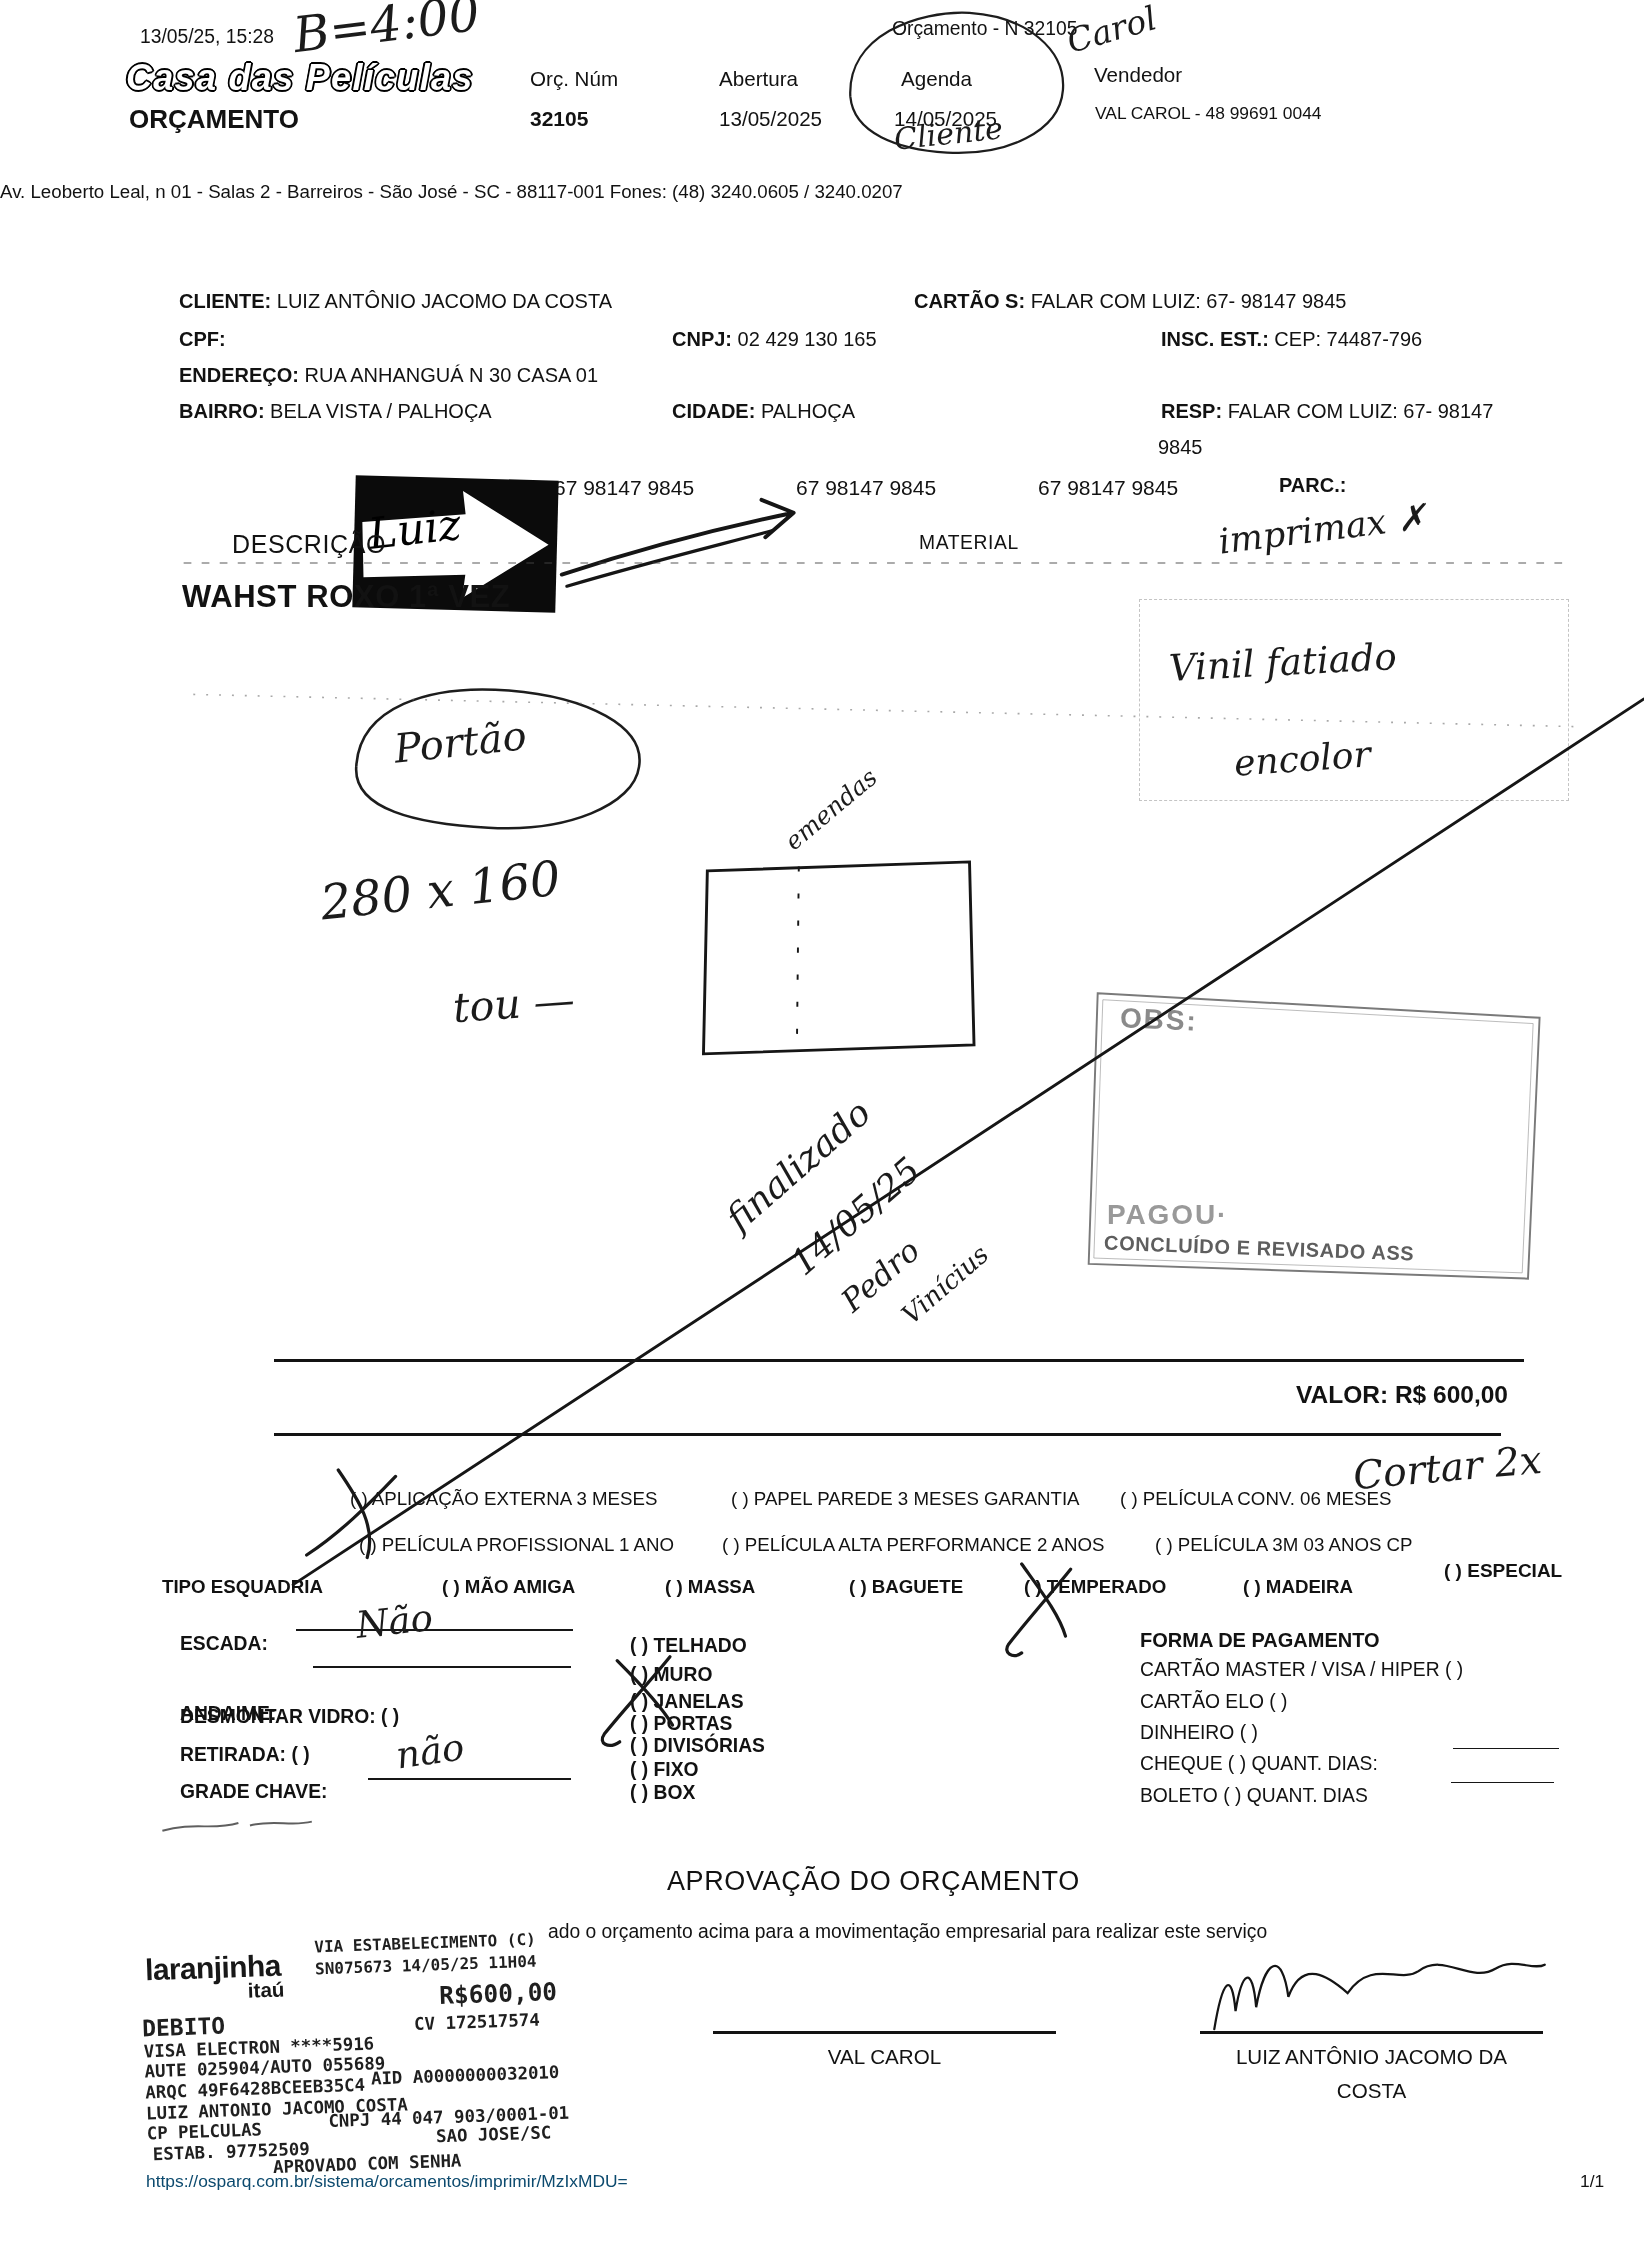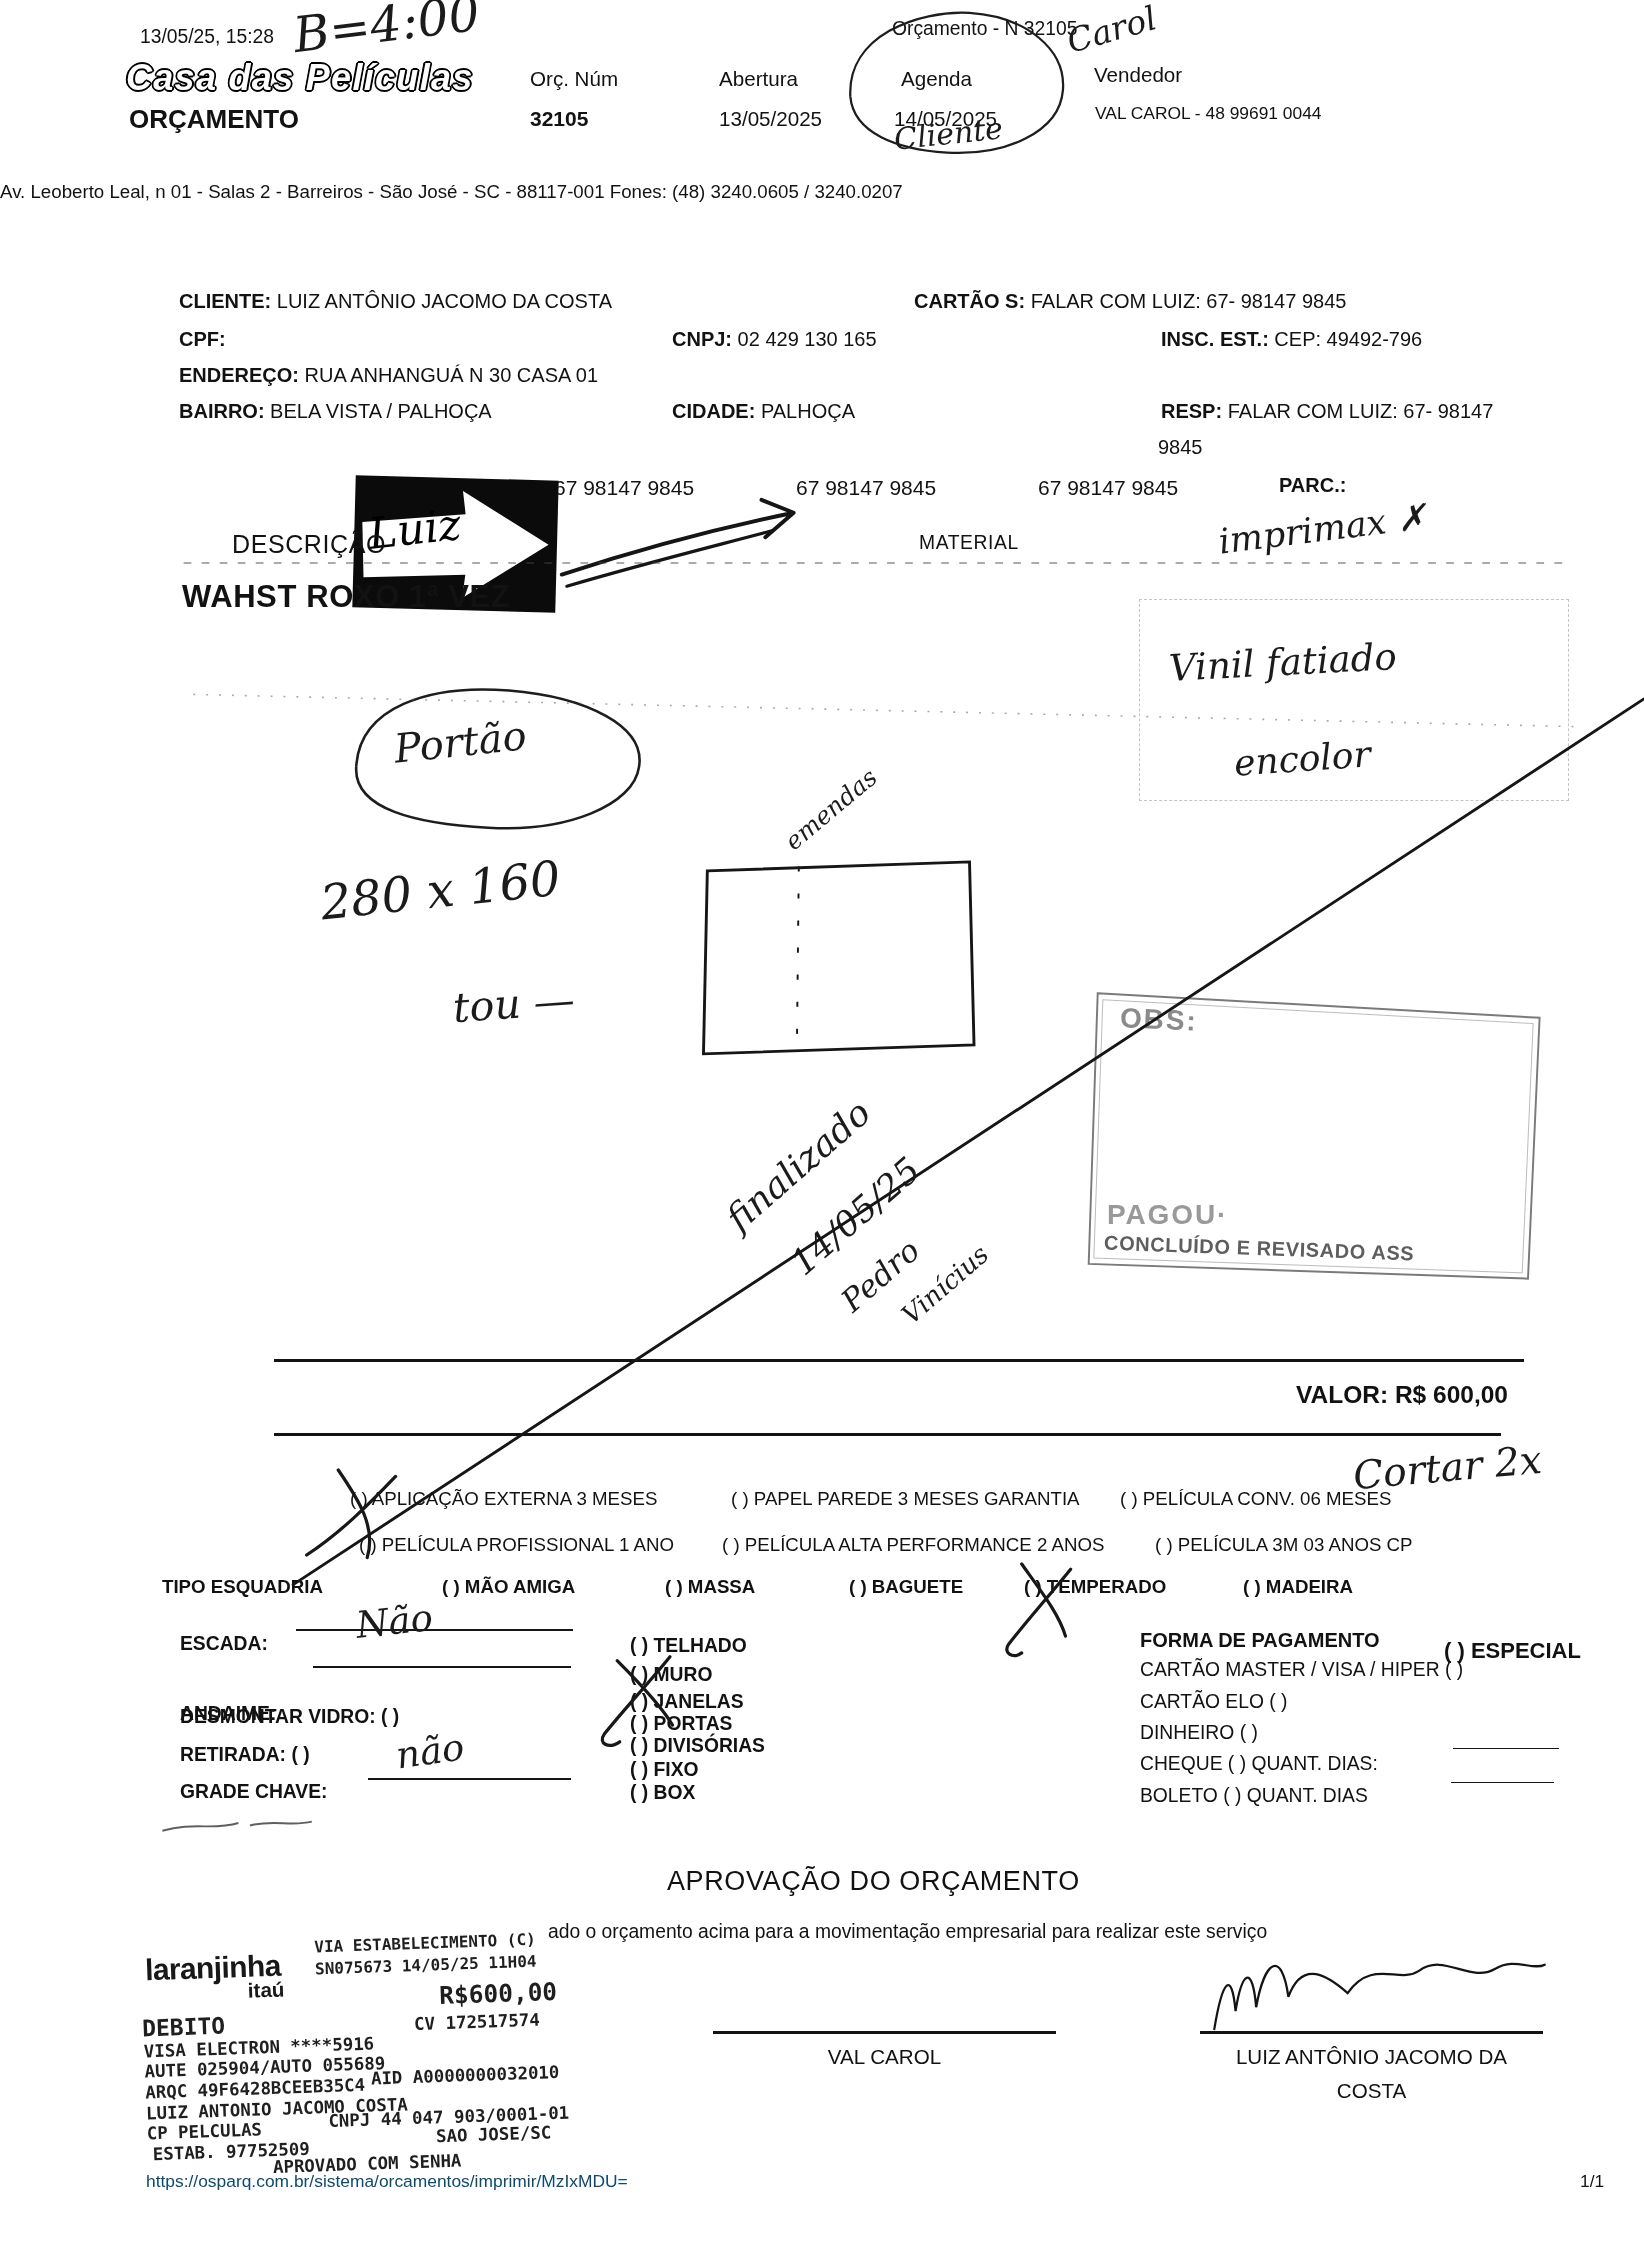--- a/index.html
+++ b/index.html
@@ -41,21 +41,21 @@
   <span class="hw" style="left:1066px;top:13px;font-size:33px;transform:rotate(-16deg);">Carol</span>
   <span class="hw" style="left:894px;top:119px;font-size:30px;transform:rotate(-6deg);">Cliente</span>
 
   <div class="t" style="left:0;top:182px;width:1644px;text-align:left;font-size:18.7px;">Av. Leoberto Leal, n 01 - Salas 2 - Barreiros - São José - SC - 88117-001 Fones: (48) 3240.0605 / 3240.0207</div>
 
   <span class="t" style="left:179px;top:291px;font-size:20px;"><span class="b">CLIENTE:</span>&nbsp;<span>LUIZ ANTÔNIO JACOMO DA COSTA</span></span>
   <span class="t" style="left:914px;top:291px;font-size:20px;"><span class="b">CARTÃO S:</span>&nbsp;<span>FALAR COM LUIZ: 67- 98147 9845</span></span>
 
   <span class="t b" style="left:179px;top:329px;font-size:20px;">CPF:</span>
   <span class="t" style="left:672px;top:329px;font-size:20px;"><span class="b">CNPJ:</span>&nbsp;<span>02 429 130 165</span></span>
-  <span class="t" style="left:1161px;top:329px;font-size:20px;"><span class="b">INSC. EST.:</span>&nbsp;<span>CEP: 49492-796</span></span>
+  <span class="t" style="left:1161px;top:329px;font-size:20px;"><span class="b">INSC. EST.:</span>&nbsp;<span>CEP: 74487-796</span></span>
 
   <span class="t" style="left:179px;top:365px;font-size:20px;"><span class="b">ENDEREÇO:</span>&nbsp;<span>RUA ANHANGUÁ N 30 CASA 01</span></span>
 
   <span class="t" style="left:179px;top:401px;font-size:20px;"><span class="b">BAIRRO:</span>&nbsp;<span>BELA VISTA / PALHOÇA</span></span>
   <span class="t" style="left:672px;top:401px;font-size:20px;"><span class="b">CIDADE:</span>&nbsp;<span>PALHOÇA</span></span>
   <span class="t" style="left:1161px;top:401px;font-size:20px;"><span class="b">RESP:</span>&nbsp;<span>FALAR COM LUIZ: 67- 98147</span></span>
   <span class="t" style="left:1158px;top:437px;font-size:20px;">9845</span>
 
   <span class="t" style="left:554px;top:477px;font-size:21px;">67 98147 9845</span>
   <span class="t" style="left:796px;top:477px;font-size:21px;">67 98147 9845</span>
@@ -105,21 +105,21 @@
   <span class="t" style="left:359px;top:1535px;font-size:18.7px;">( ) PELÍCULA PROFISSIONAL 1 ANO</span>
   <span class="t" style="left:722px;top:1535px;font-size:18.7px;">( ) PELÍCULA ALTA PERFORMANCE 2 ANOS</span>
   <span class="t" style="left:1155px;top:1535px;font-size:18.7px;">( ) PELÍCULA 3M 03 ANOS CP</span>
 
   <span class="t b" style="left:162px;top:1577px;font-size:18.7px;">TIPO ESQUADRIA</span>
   <span class="t" style="left:442px;top:1577px;font-size:18.7px;"><span class="b">( ) MÃO AMIGA</span></span>
   <span class="t b" style="left:665px;top:1577px;font-size:18.7px;">( ) MASSA</span>
   <span class="t b" style="left:849px;top:1577px;font-size:18.7px;">( ) BAGUETE</span>
   <span class="t b" style="left:1024px;top:1577px;font-size:18.7px;">( ) TEMPERADO</span>
   <span class="t b" style="left:1243px;top:1577px;font-size:18.7px;">( ) MADEIRA</span>
-  <span class="t b" style="left:1444px;top:1639px;font-size:22px;">( ) ESPECIAL</span>
+  <span class="t b" style="left:1444px;top:1561px;font-size:19px;">( ) ESPECIAL</span>
 
   <span class="t b" style="left:180px;top:1634px;font-size:19.3px;">ESCADA:</span>
   <div class="uline" style="left:296px;top:1629px;width:277px;"></div>
   <span class="hw" style="left:356px;top:1603px;font-size:37px;transform:rotate(-6deg);">Não</span>
 
   <span class="t b" style="left:180px;top:1670px;font-size:19.3px;margin-top:34px;">ANDAIME:</span>
   <div class="uline" style="left:313px;top:1666px;width:258px;"></div>
 
   <span class="t b" style="left:180px;top:1707px;font-size:19.3px;">DESMONTAR VIDRO:   (  )</span>
 

